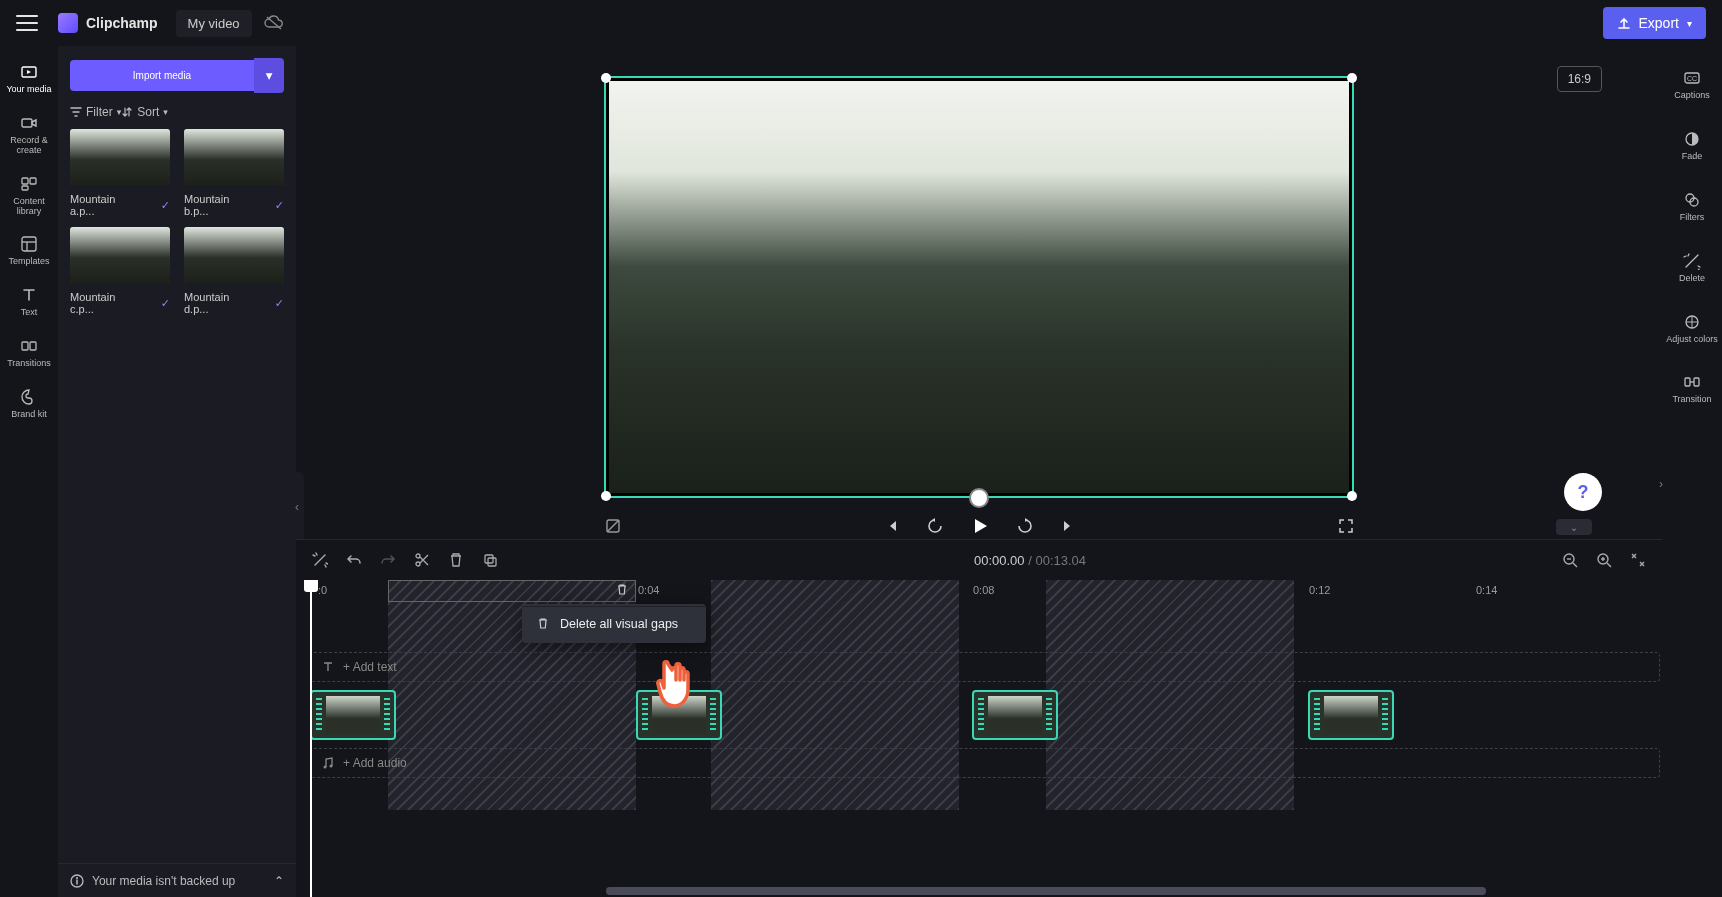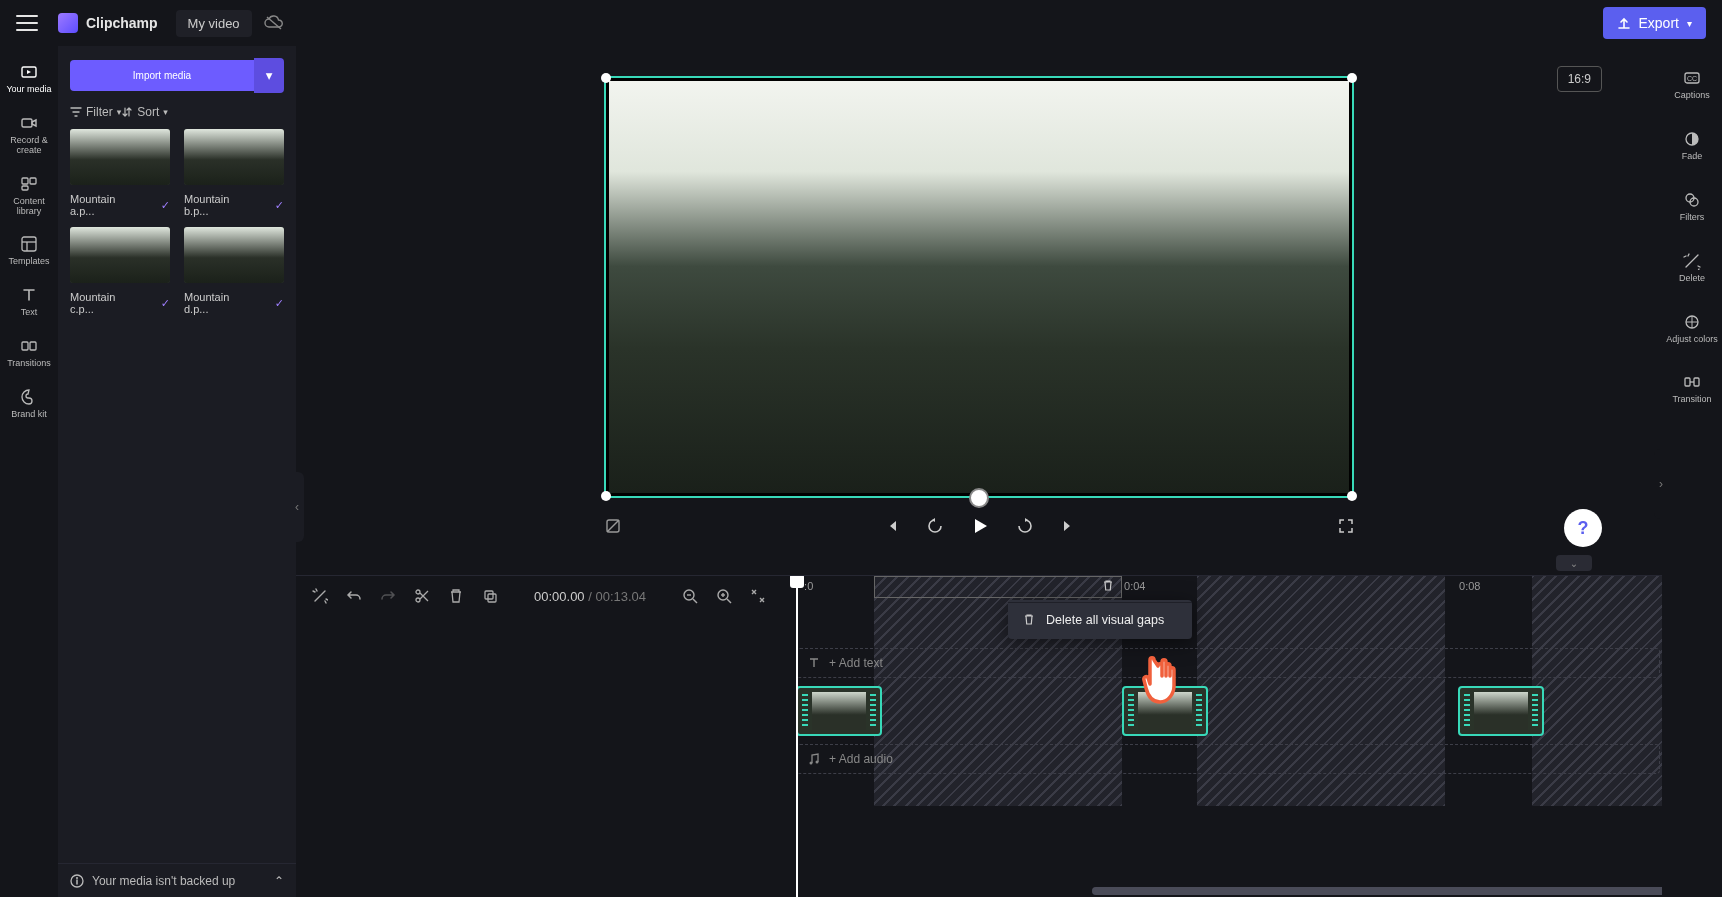--- a/index.html
+++ b/index.html
@@ -51,21 +51,21 @@
 .pb-right{margin-left:auto;}
 .pb-ic{cursor:pointer;font-size:16px;}
 .play-ic{font-size:20px;color:#fff;}
 
 .help-fab{position:absolute;bottom:28px;right:60px;width:38px;height:38px;background:#fff;border-radius:50%;display:flex;align-items:center;justify-content:center;color:#5b5fef;font-weight:bold;font-size:18px;cursor:pointer;}
 .expand-chev{position:absolute;bottom:4px;right:70px;width:36px;height:16px;background:#2a2b34;border-radius:4px;display:flex;align-items:center;justify-content:center;color:#888;font-size:10px;cursor:pointer;}
 
 .rightnav { width: 60px; background: #14151a; display: flex; flex-direction: column; align-items: center; padding-top: 16px; gap: 16px; }
 
 
-.timeline { height: 322px; background: #14151a; border-top: 1px solid #262732; display: flex; flex-direction: row; }
+.timeline { height: 358px; background: #14151a; border-top: 1px solid #262732; display: flex; flex-direction: column; }
 .tl-toolbar { height: 40px; display: flex; align-items: center; padding: 0 16px; gap: 18px; color: #aaa; }
 .tl-toolbar .sp { flex: 1; }
 .tl-time { font-size: 13px; color: #ccc; }
 .tl-time .dur { color: #777; }
 .tl-ic{cursor:pointer;}
 
 .tl-body { flex: 1; position: relative; overflow: hidden; }
 .ruler { height: 22px; position: relative; color: #999; font-size: 11px; }
 .ruler .tick { position: absolute; top: 4px; }
 .playhead{position:absolute;top:0;left:14px;width:2px;height:100%;background:#fff;z-index:5;}

